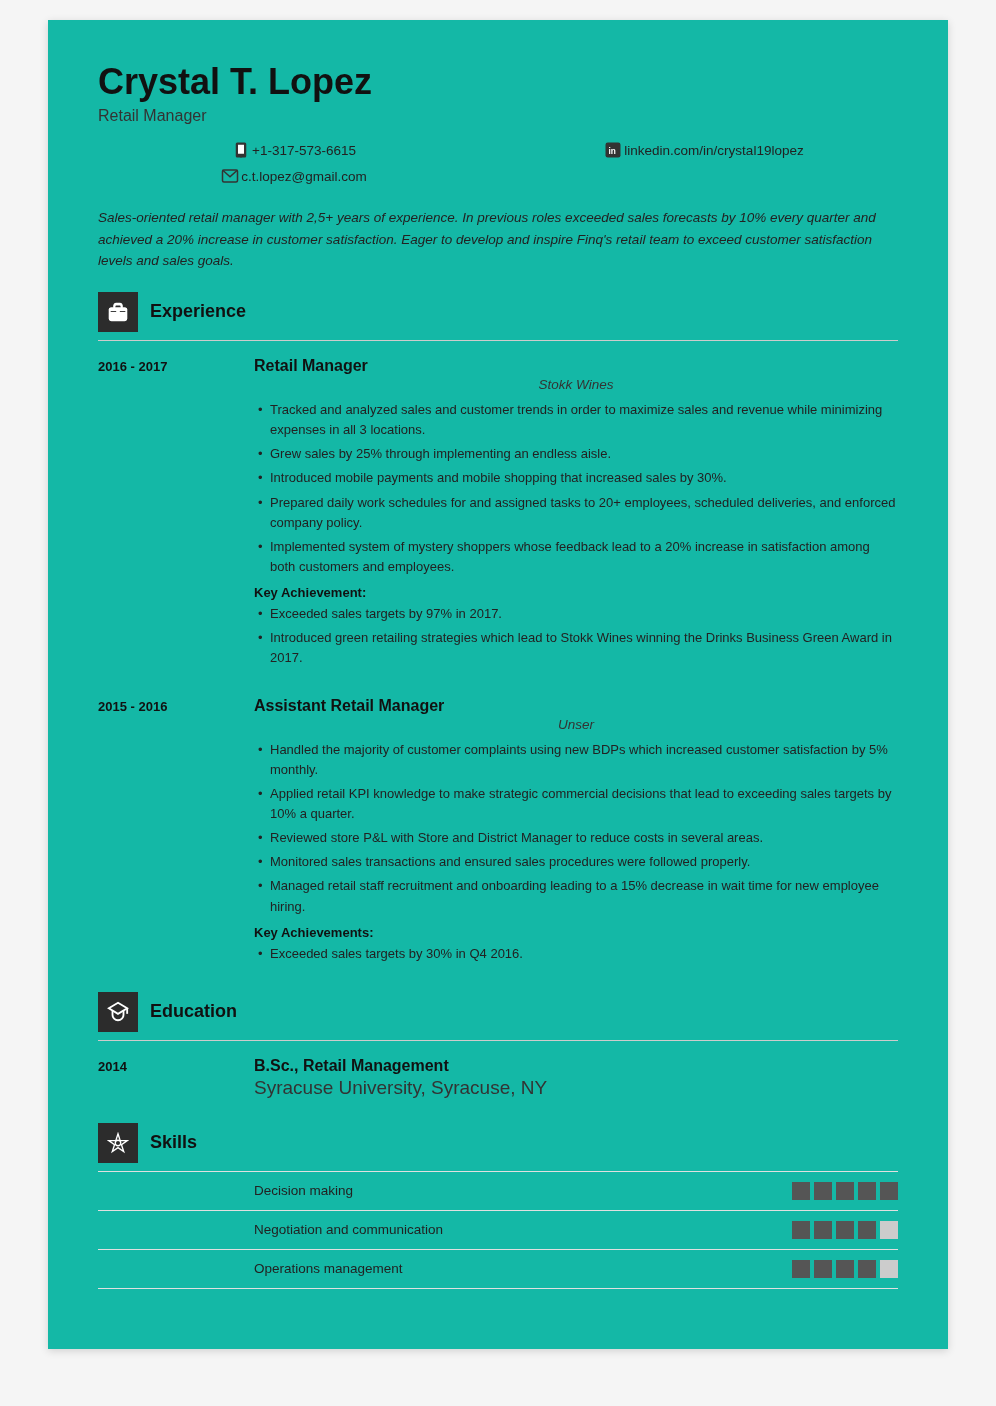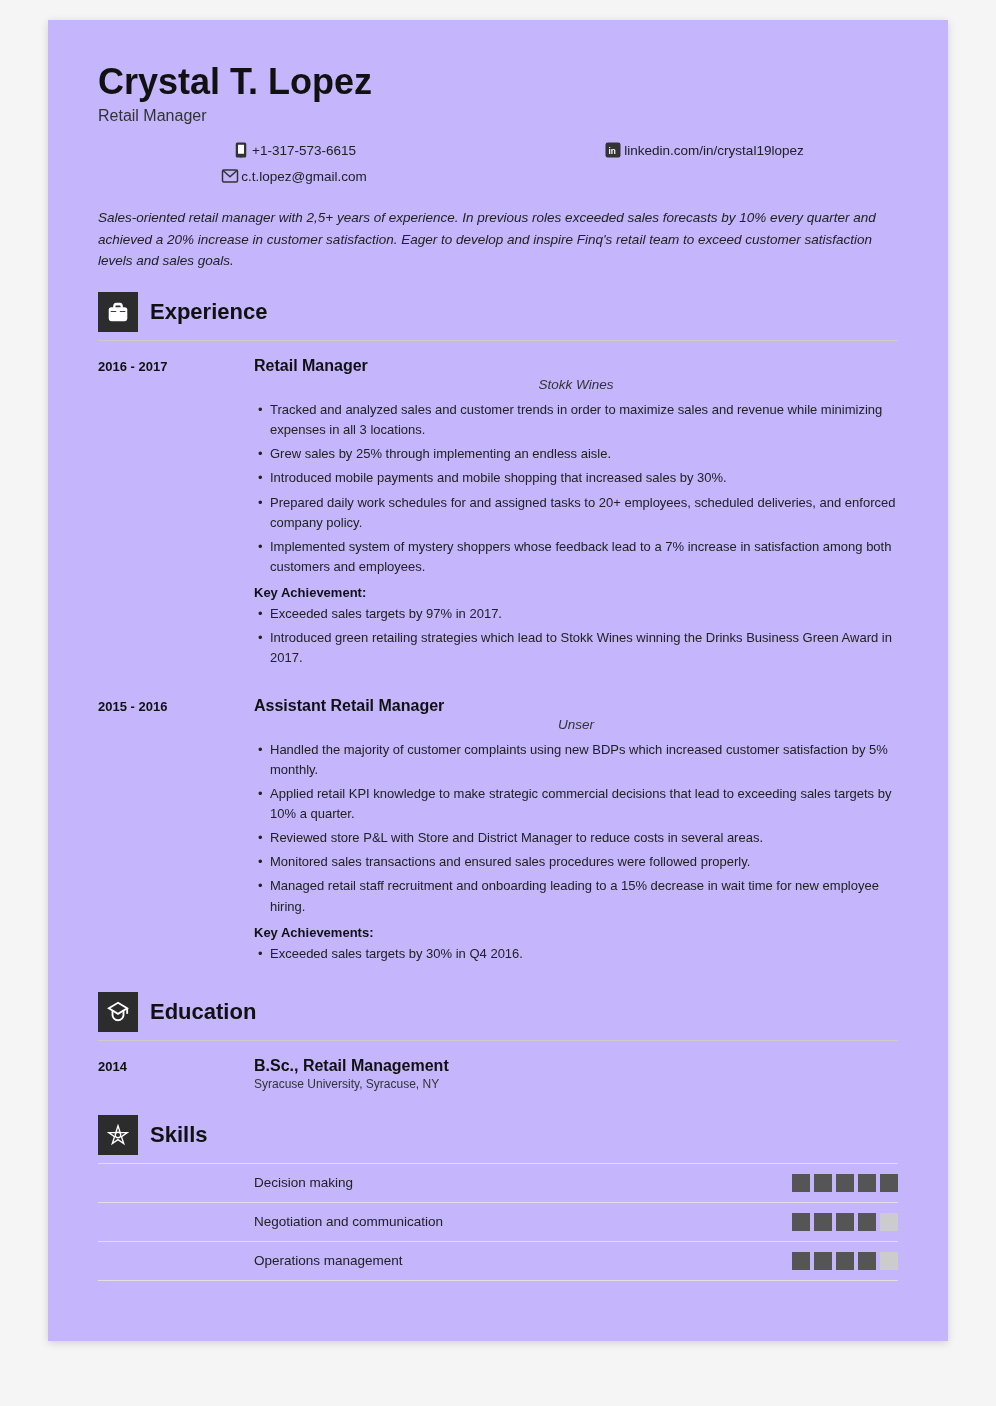--- a/index.html
+++ b/index.html
@@ -4,21 +4,21 @@
   <style>
     * { margin: 0; padding: 0; box-sizing: border-box; }
     body {
       font-family: Arial, sans-serif;
       background: #f5f5f5;
       display: flex;
       justify-content: center;
       padding: 20px;
     }
     .resume {
-      background: #c4b5fd;
+      background: #14b8a6;
       width: 900px;
       padding: 40px 50px;
       box-shadow: 0 2px 8px rgba(0,0,0,0.15);
     }
     .header-name {
       font-size: 36px;
       font-weight: 900;
       color: #111;
       line-height: 1.2;
     }
@@ -78,21 +78,21 @@
       align-items: center;
       justify-content: center;
       flex-shrink: 0;
     }
     .section-icon-box svg {
       width: 22px;
       height: 22px;
       fill: #fff;
     }
     .section-title {
-      font-size: 22px;
+      font-size: 18px;
       font-weight: 700;
       color: #111;
     }
     .section-divider {
       border: none;
       border-top: 1px solid #ccc;
       margin-bottom: 16px;
     }
     .exp-entry {
       display: grid;
@@ -156,21 +156,21 @@
       color: #111;
       padding-top: 2px;
     }
     .edu-degree {
       font-size: 16px;
       font-weight: 700;
       color: #111;
       margin-bottom: 2px;
     }
     .edu-institution {
-      font-size: 12px;
+      font-size: 19px;
       color: #333;
     }
     .skills-entry {
       display: grid;
       grid-template-columns: 140px 1fr auto;
       gap: 4px 16px;
       align-items: center;
       padding: 10px 0;
       border-bottom: 1px solid #e0e0e0;
     }
@@ -267,21 +267,21 @@
         <div class="exp-entry">
     <div class="exp-dates">2016 - 2017</div>
     <div class="exp-content">
       <div class="exp-job-title">Retail Manager</div>
       <div class="exp-company">Stokk Wines</div>
       <ul class="exp-bullets">
               <li>Tracked and analyzed sales and customer trends in order to maximize sales and revenue while minimizing expenses in all 3 locations.</li>
               <li>Grew sales by 25% through implementing an endless aisle.</li>
               <li>Introduced mobile payments and mobile shopping that increased sales by 30%.</li>
               <li>Prepared daily work schedules for and assigned tasks to 20+ employees, scheduled deliveries, and enforced company policy.</li>
-              <li>Implemented system of mystery shoppers whose feedback lead to a 7% increase in satisfaction among both customers and employees.</li>
+              <li>Implemented system of mystery shoppers whose feedback lead to a 20% increase in satisfaction among both customers and employees.</li>
             </ul>
       <div class="key-achievement-label">Key Achievement:</div>
       <ul class="exp-bullets">
               <li>Exceeded sales targets by 97% in 2017.</li>
               <li>Introduced green retailing strategies which lead to Stokk Wines winning the Drinks Business Green Award in 2017.</li>
             </ul>
     </div>
   </div>
         <div class="exp-entry">
     <div class="exp-dates">2015 - 2016</div>

